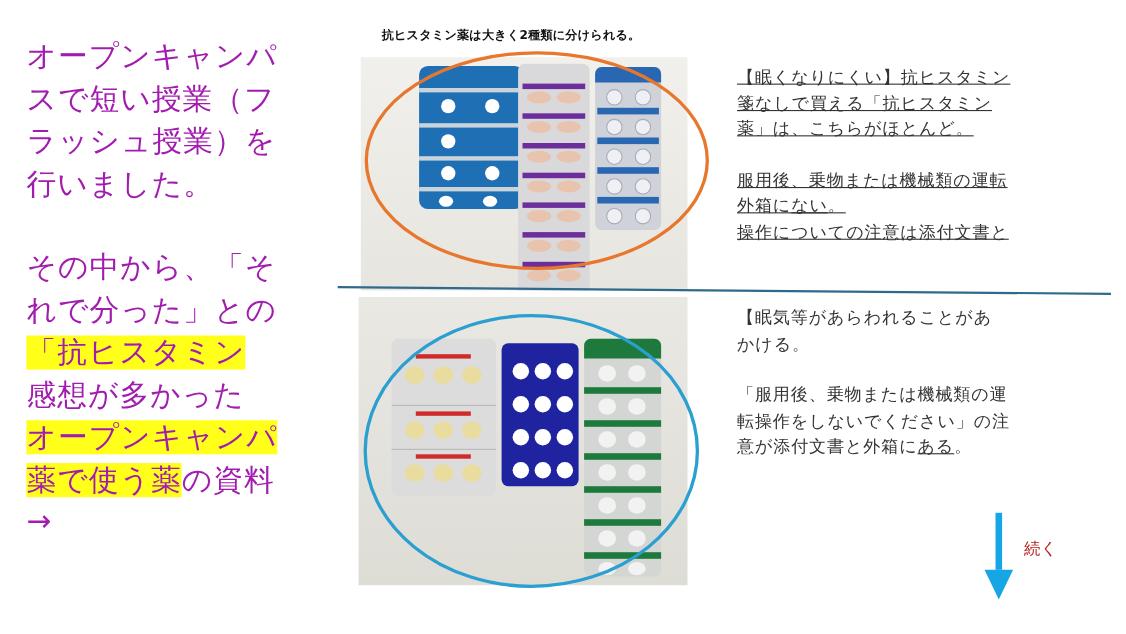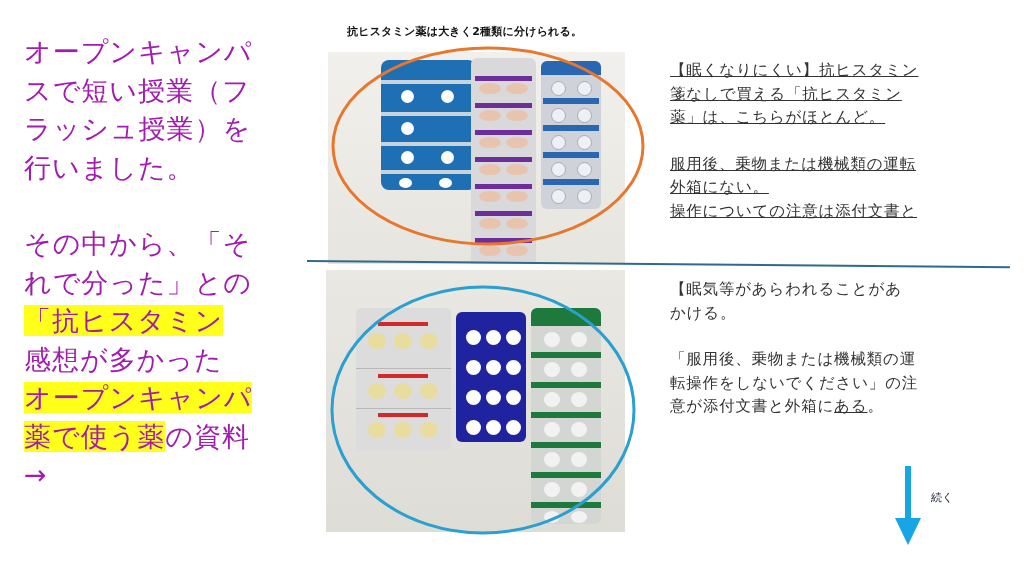--- a/index.html
+++ b/index.html
@@ -17,21 +17,21 @@
   .pack { position:absolute; border-radius:6px; }
   .pill { position:absolute; border-radius:50%; }
   .divider { position:absolute; left:307px; top:260px; width:703px; height:2px; background:#2f6a8c; transform:rotate(0.5deg); transform-origin:left center; }
   .right-text { position:absolute; left:670px; width:300px; font-size:15.5px; line-height:23.5px; color:#333; letter-spacing:0.8px; }
   .right-text p { margin:0; }
   .right-text .gap { height:23px; }
   .u { text-decoration:underline; }
   .rt1 { top:59px;text-decoration:underline; }
   .rt2 { top:278px; }
   .arrow { position:absolute; left:895px; top:466px; width:26px; height:80px; }
-  .continue { position:absolute; left:931px; top:490px; font-size:11px; color:#0f172a; }
+  .continue { position:absolute; left:931px; top:490px; font-size:15px; color:#b91c1c; }
   svg.overlay { position:absolute; left:0; top:0; pointer-events:none; }
 </style>
 </head>
 <body>
 
 <div class="left-text">
   <p>オープンキャンパ</p>
   <p>スで短い授業（フ</p>
   <p>ラッシュ授業）を</p>
   <p>行いました。</p>

